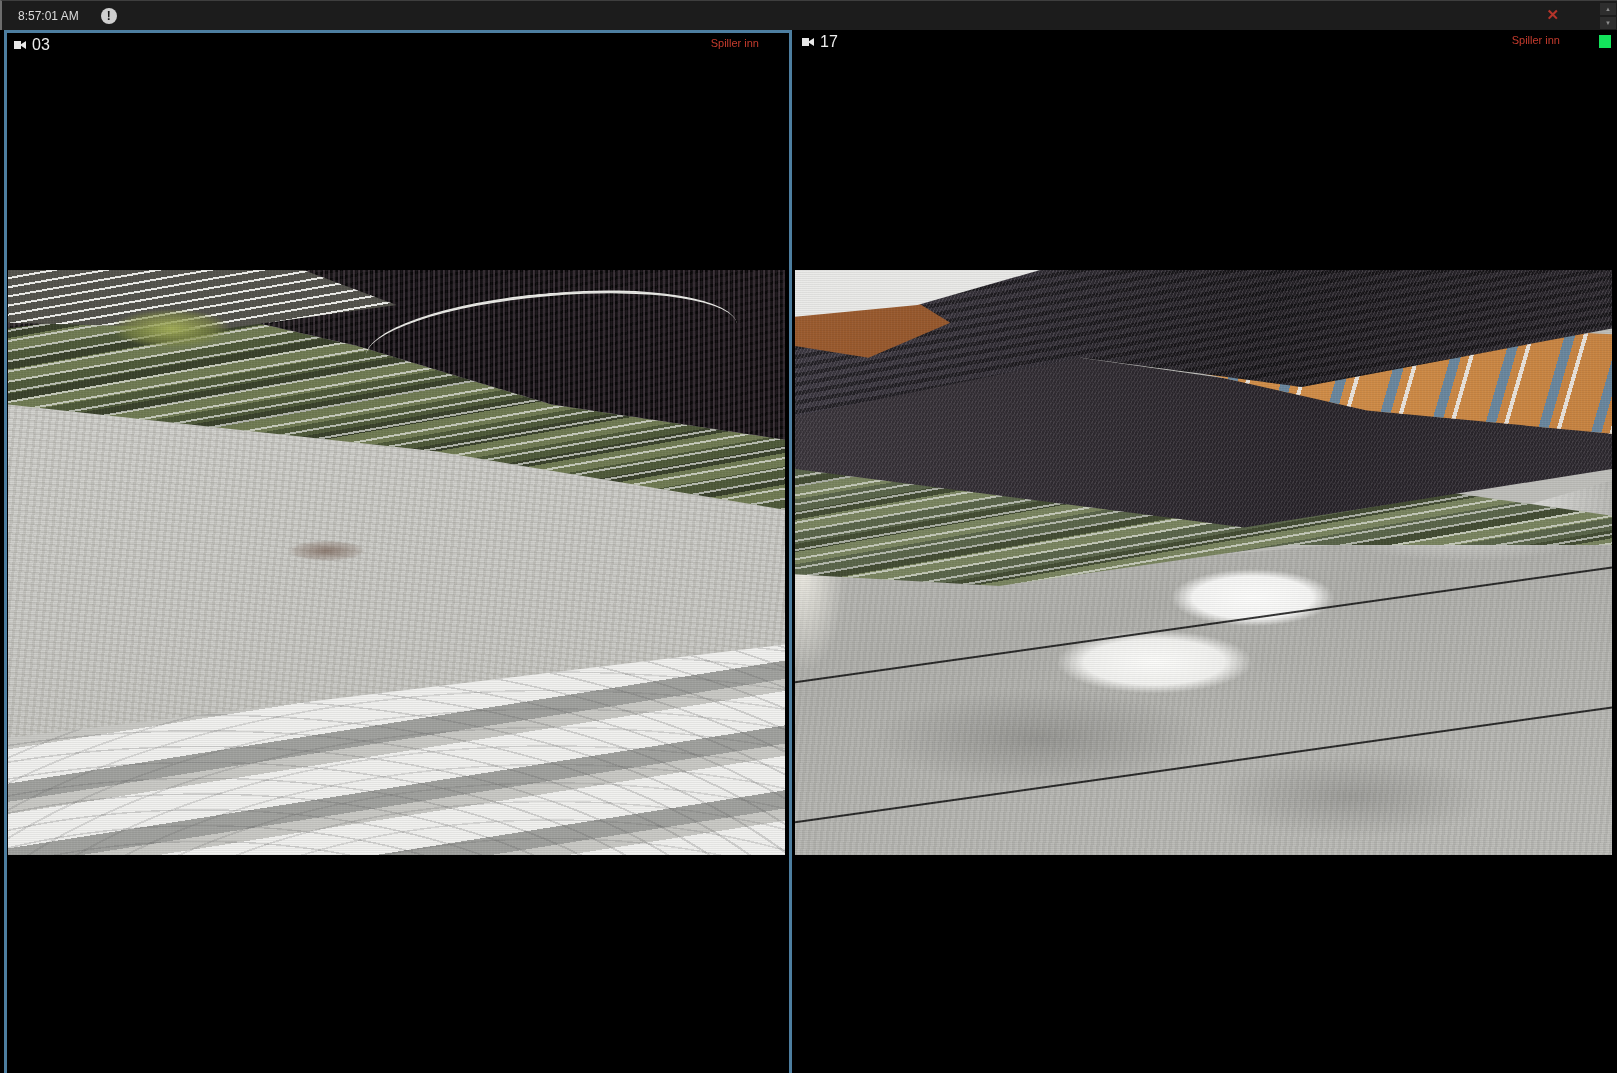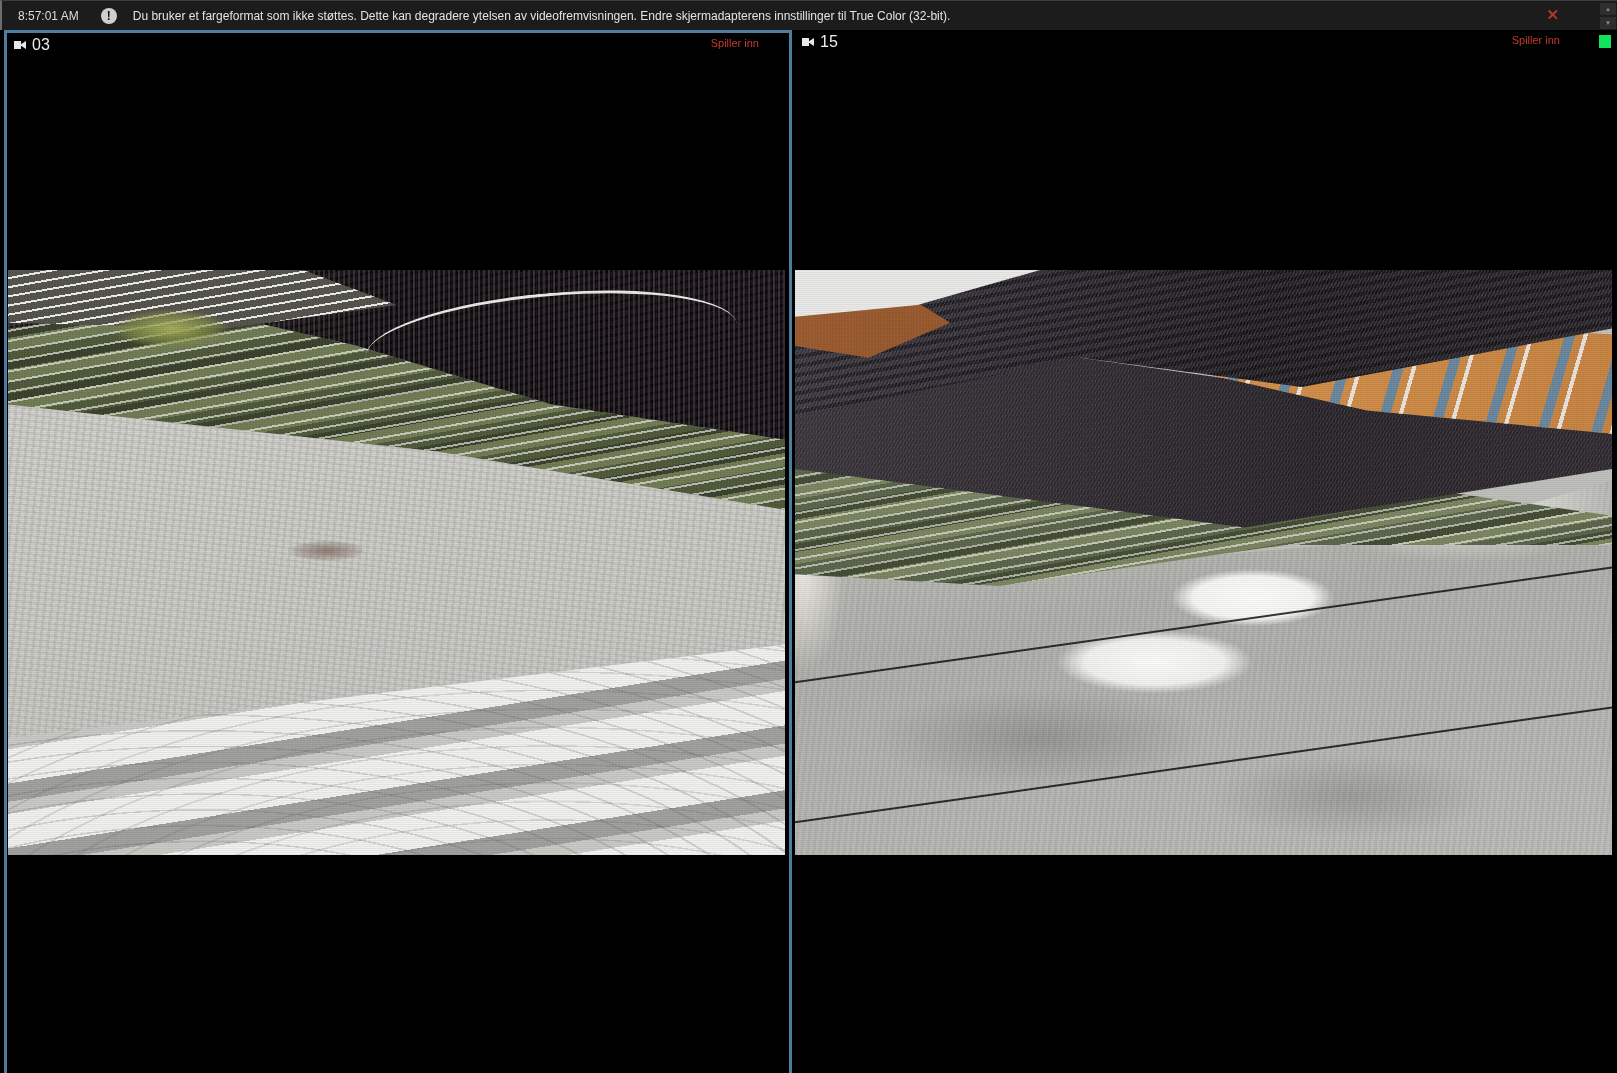--- a/index.html
+++ b/index.html
@@ -162,21 +162,20 @@
   }
 </style>
 </head>
 <body>
 
 <div>
 
   <div class="notify-bar">
     <span class="nb-time">8:57:01 AM</span>
     <span class="nb-alert">!</span>
-    <span class="nb-msg">Du bruker et fargeformat som ikke støttes. Dette kan degradere ytelsen av videofremvisningen. Endre skjermadapterens innstillinger til True Color (32-bit).</span>
     <span class="nb-close">✕</span>
     <span class="nb-spinner">
       <span class="nb-spin-btn">▲</span>
       <span class="nb-spin-btn">▼</span>
     </span>
   </div>
 
   <div class="panel panel-left">
     <div class="video video-left">
       <div class="lv-base"></div>
@@ -213,19 +212,19 @@
       <div class="rv-brown"></div>
       <div class="rv-whitetop"></div>
       <div class="vdither"></div>
     </div>
     <span class="cam-label">
       <span class="cam-icon">
         <svg width="12" height="10" viewBox="0 0 12 10">
             <path d="M0 1h7v3.2l5-3.2v8L7 5.8V9H0z"></path>
           </svg>
       </span>
-      <span>15</span>
+      <span>17</span>
     </span>
     <span class="rec-status">Spiller inn</span>
     <span class="green-ind"></span>
   </div>
 
 </div>
 
 </body></html>

